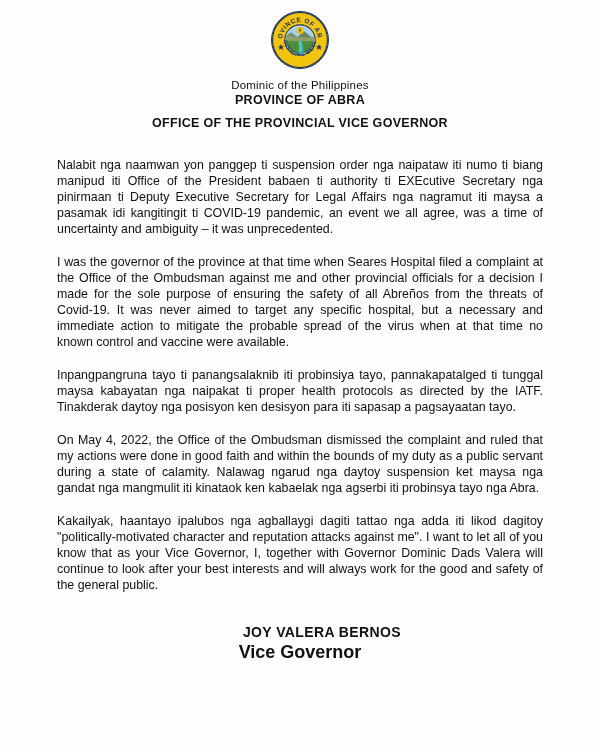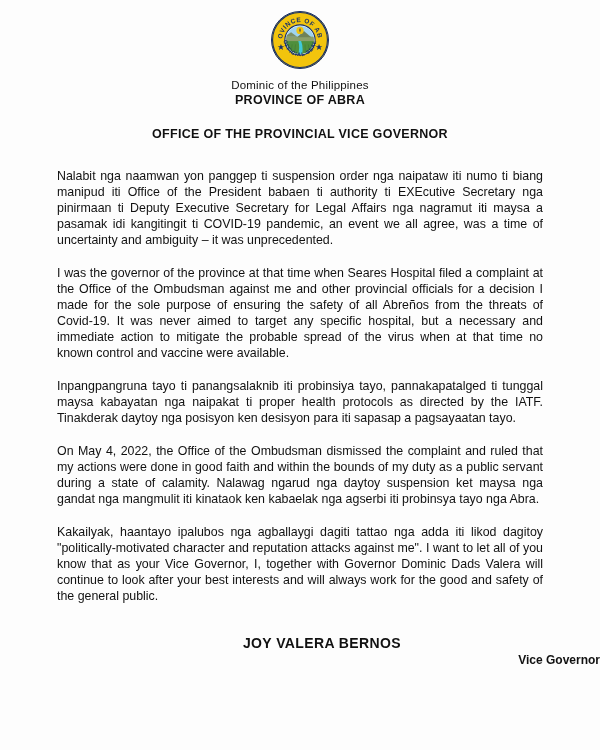--- a/index.html
+++ b/index.html
@@ -54,21 +54,21 @@
   .hdr-line2 {
     font-size: 12.5px;
     font-weight: bold;
     letter-spacing: .3px;
     margin-top: 1px;
   }
   .hdr-line3 {
     font-size: 12.5px;
     font-weight: bold;
     letter-spacing: .3px;
-    margin-top: 19px;
+    margin-top: 8px;
   }
 
   
   .title {
     text-align: center;
     font-size: 17px;
     font-weight: bold;
     letter-spacing: .5px;
     margin-top: 22px;
   }
@@ -92,24 +92,23 @@
     text-align: center;
     margin-top: 31px;
   }
   .sig-name {
     font-size: 14px;
     font-weight: bold;
     letter-spacing: .4px;
     padding-left: 44px;
   }
   .sig-title {
-    font-size: 12px;
+    font-size: 18px;
     font-weight: bold;
     margin-top: 2px;
-    text-align: right;
   }
 </style>
 </head>
 <body>
 
 <div class="page">
 
   <div class="seal-wrap">
     <div class="seal">
       <svg viewBox="0 0 100 100" xmlns="http://www.w3.org/2000/svg">

